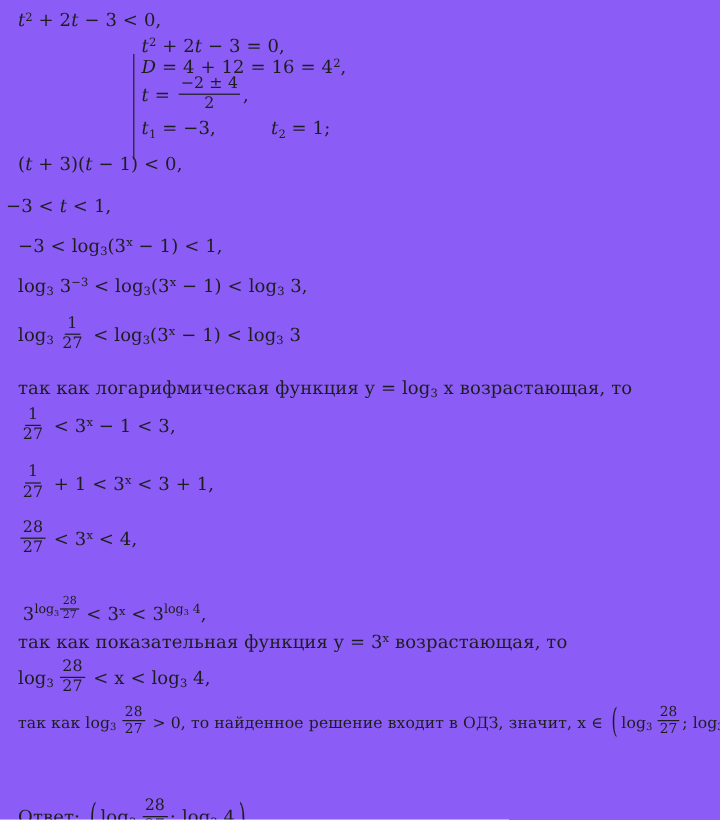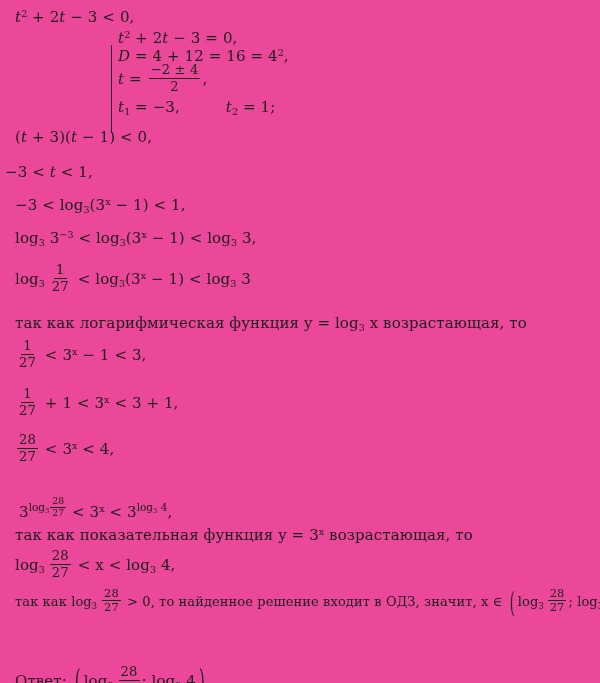--- a/index.html
+++ b/index.html
@@ -3,21 +3,21 @@
 <meta charset="utf-8">
 <style>
   html,body{margin:0;padding:0;}
   body{
     width:600px;height:683px;
     background:#ffffff;
     font-family:"DejaVu Serif", serif;
     color:#1d1d1d;
     overflow:hidden;
   }
-  #page{position:relative;width:600px;height:683px;background:#ec4899;}
+  #page{position:relative;width:600px;height:683px;background:#8b5cf6;}
   .line{
     position:absolute;
     white-space:nowrap;
     font-size:15px;
     line-height:1.25;
     letter-spacing:0.1px;
   }
   .r{font-style:normal;}
   .v{font-style:italic;}
   .sb{font-size:0.64em;vertical-align:-0.28em;letter-spacing:0;}

